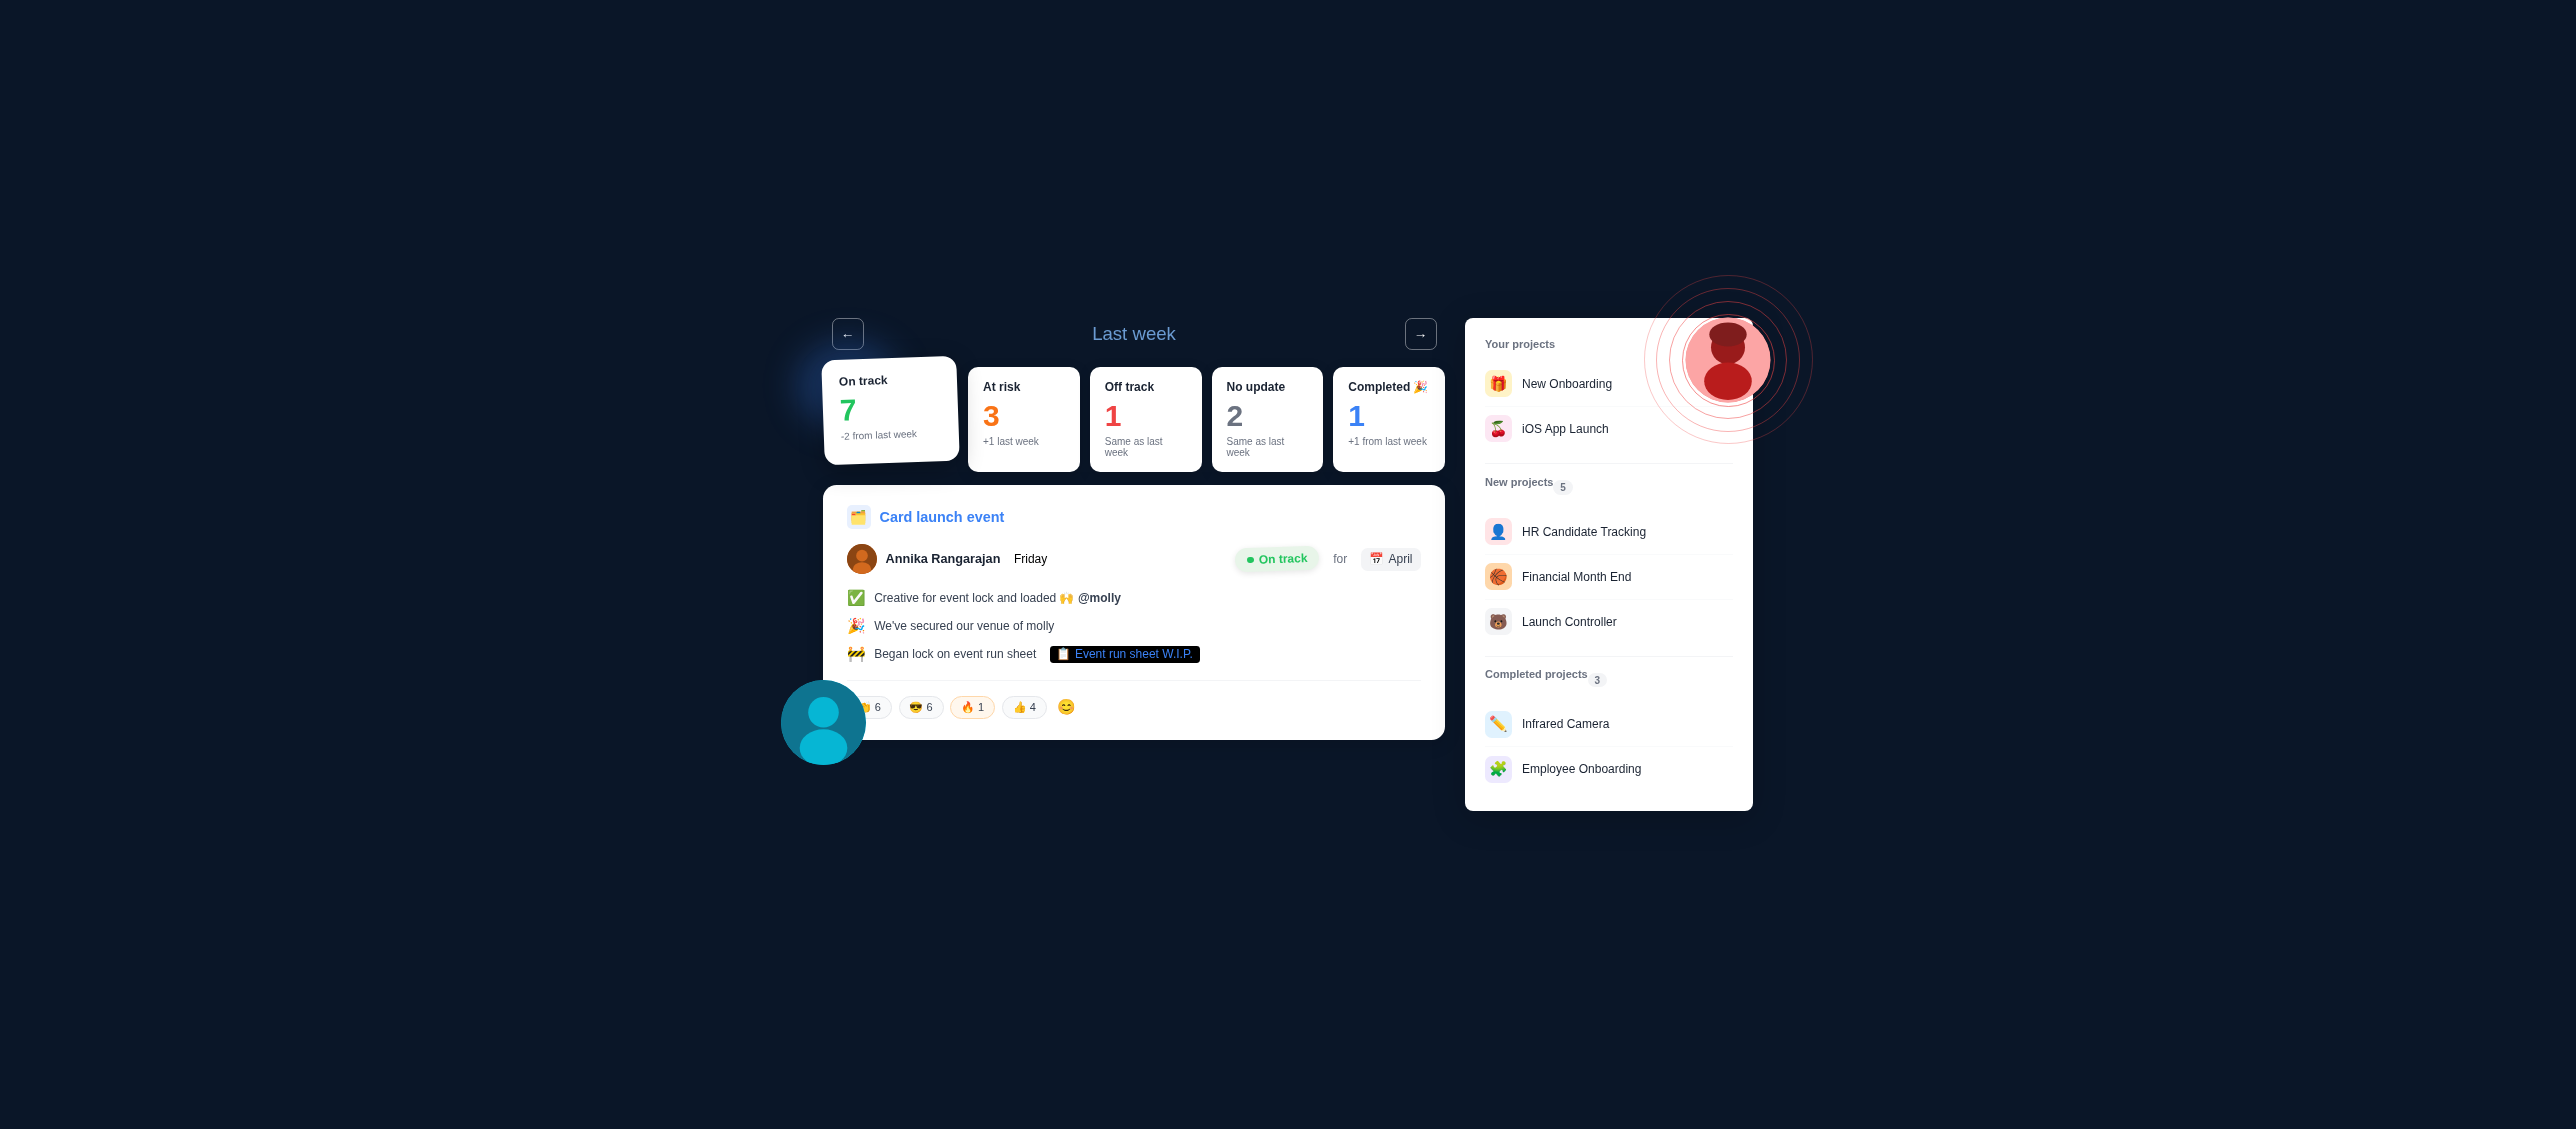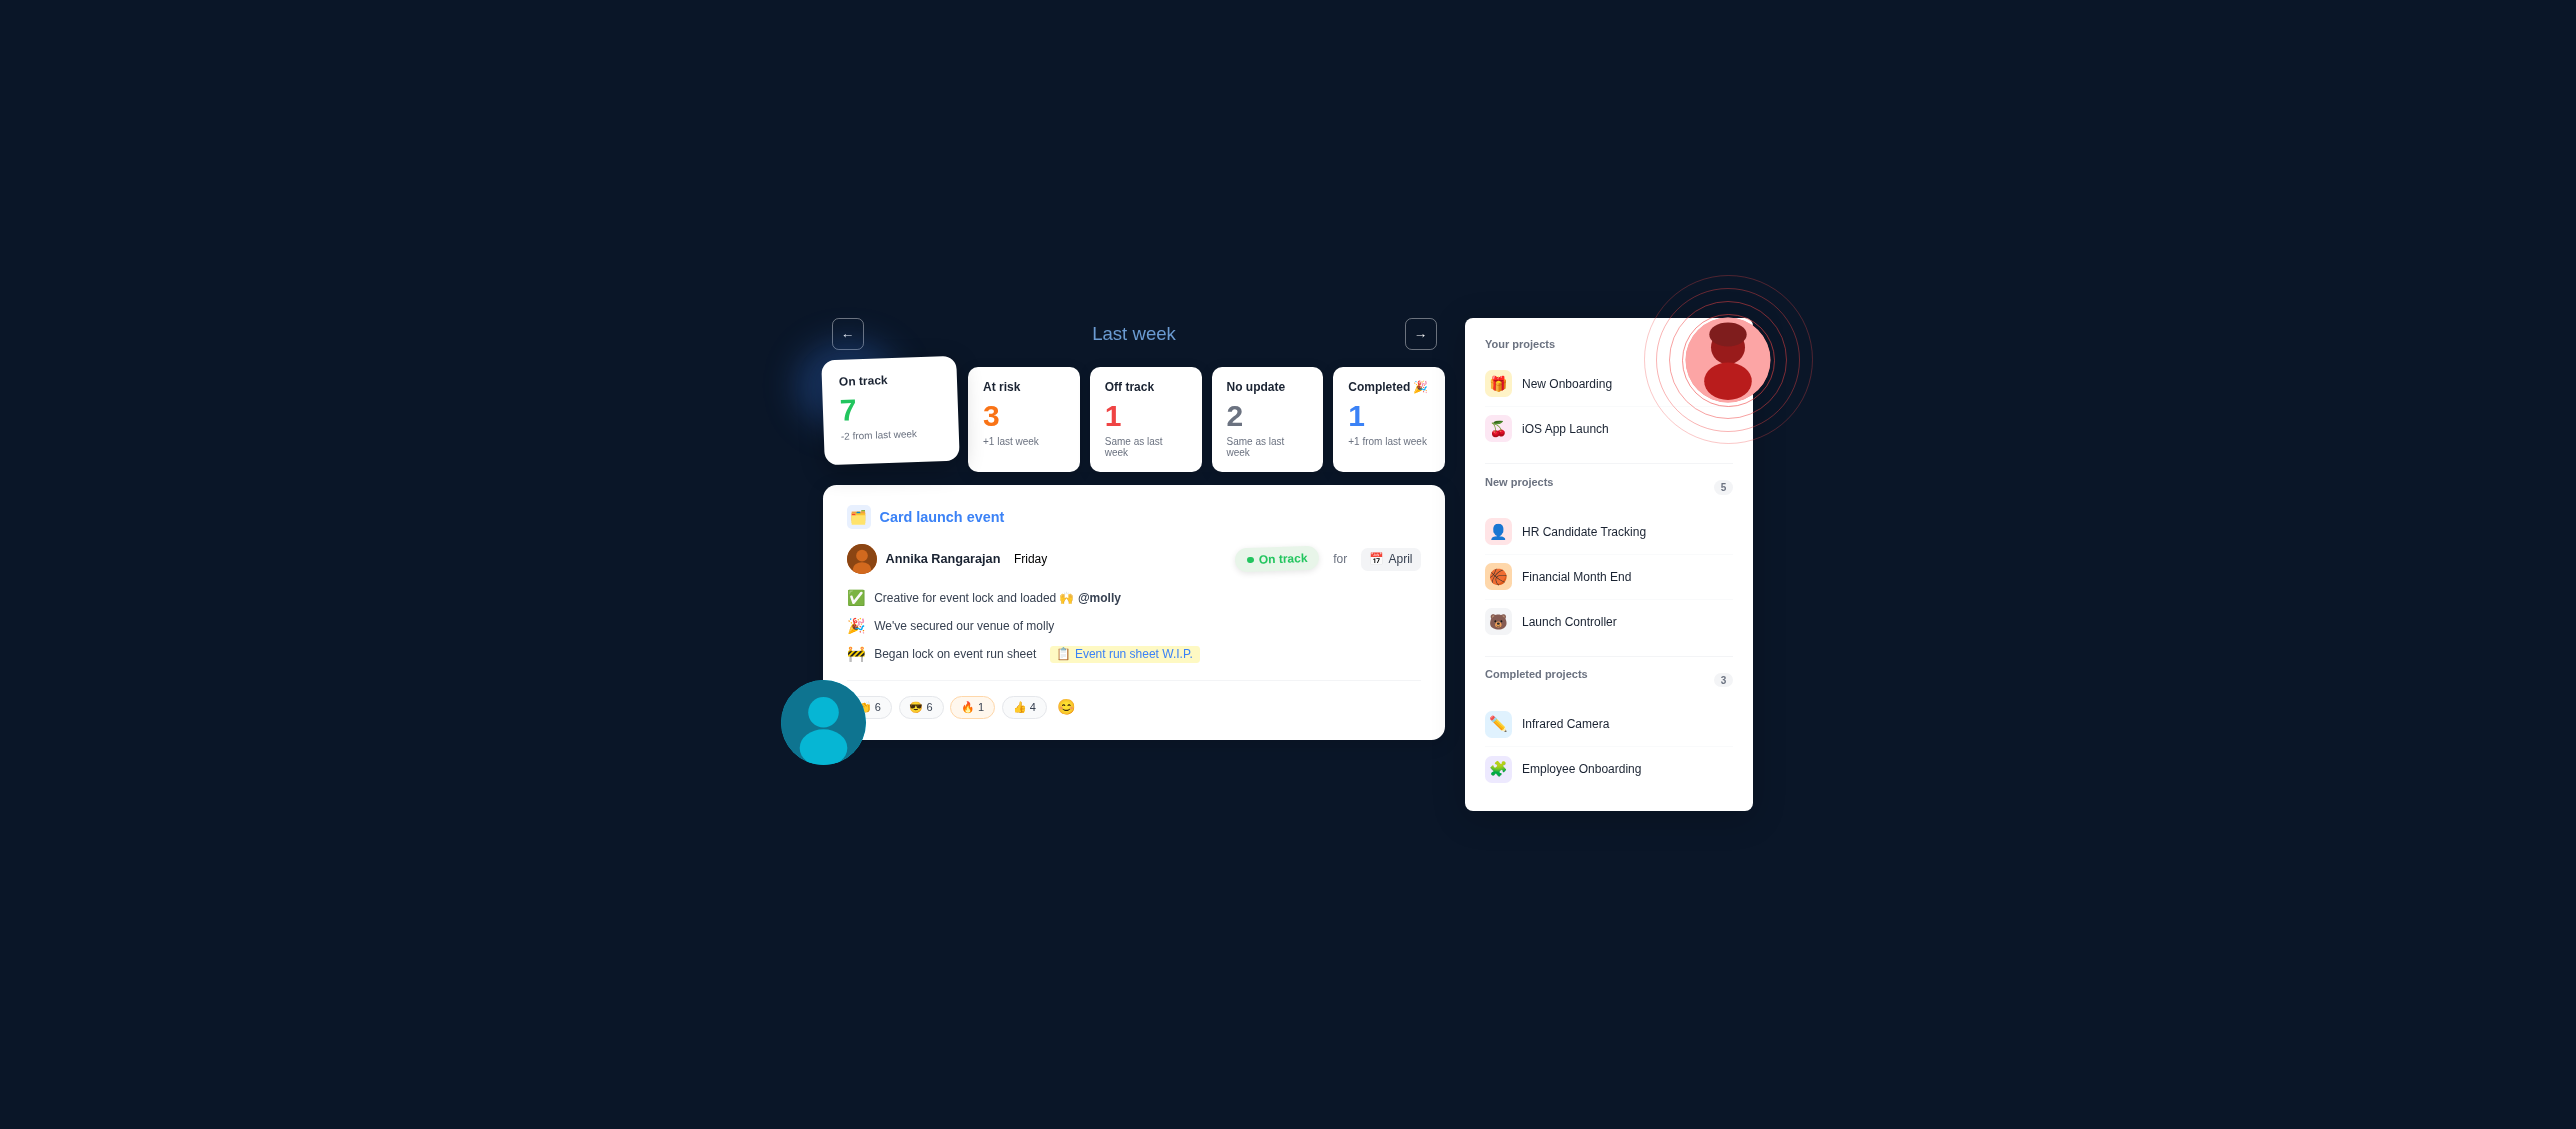--- a/index.html
+++ b/index.html
@@ -228,21 +228,21 @@
       gap: 8.5px;
       font-size: 12px;
       color: #374151;
     }
 
     .item-icon { font-size: 15px; }
 
     .link-text {
       color: #3b82f6;
       font-weight: 500;
-      background: #fef9c3;
+      background: #000000;
       padding: 1.7px 6.8px;
       border-radius: 3.4px;
       margin-left: 5px;
     }
 
     
     .reactions-row {
       display: flex;
       align-items: center;
       gap: 6.8px;
@@ -353,21 +353,20 @@
     }
 
     .section-divider {
       height: 0.8px;
       background: #f3f4f6;
       margin: 12px 0;
     }
 
     .section-header-row {
       display: flex;
-      justify-content: space-between;
       align-items: center;
       margin-bottom: 10px;
     }
 
     .badge-count {
       background: #f3f4f6;
       color: #6b7280;
       border-radius: 10px;
       padding: 1.7px 6.8px;
       font-size: 10px;

